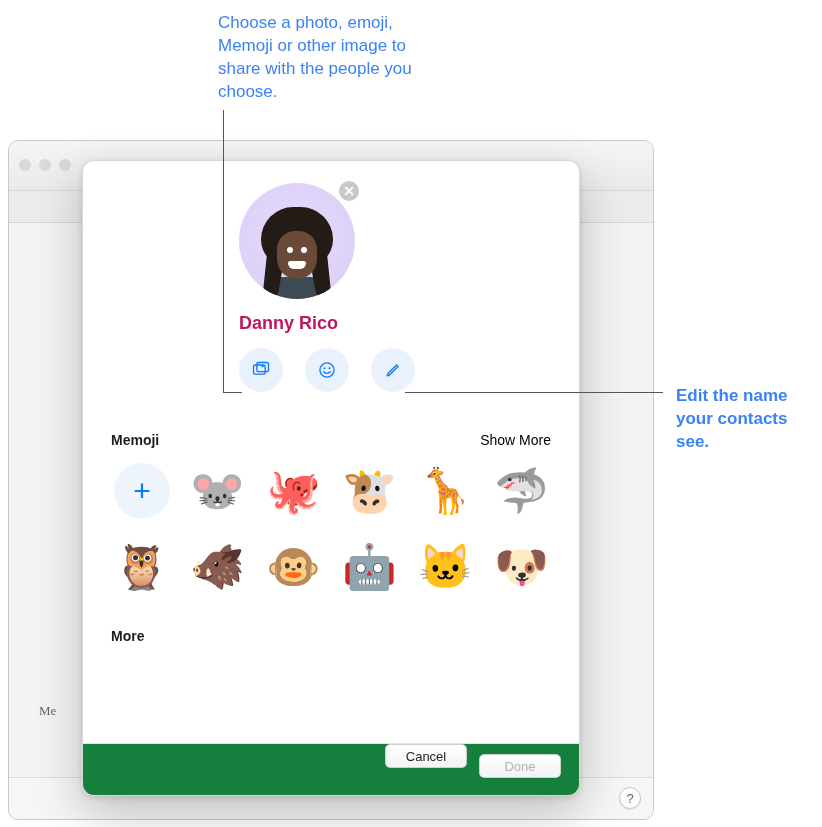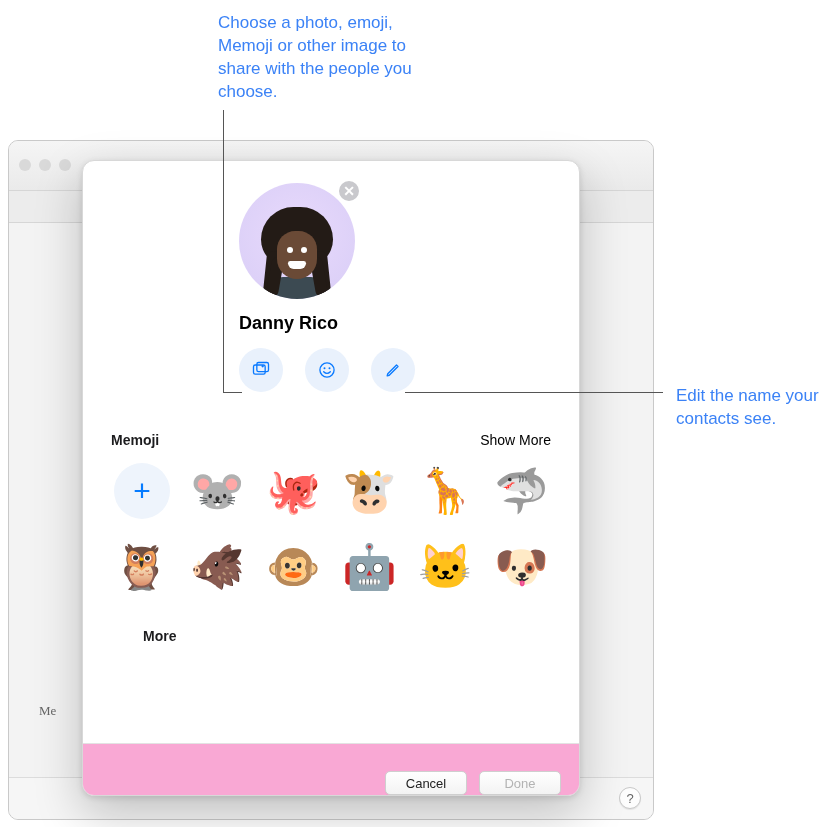--- a/index.html
+++ b/index.html
@@ -178,21 +178,21 @@
     display: flex; align-items: center; justify-content: center;
     font-size: 14px; font-weight: 600;
     border: 2px solid #fff;
     cursor: pointer;
   }
 
   .display-name {
     margin: 14px 0 14px 128px;
     font-size: 18px;
     font-weight: 700;
-    color: #000000;
+    color: #be185d;
   }
 
   .action-row {
     display: flex;
     gap: 22px;
     margin-left: 128px;
     margin-bottom: 40px;
   }
   .circle-btn {
     width: 44px; height: 44px;
@@ -241,24 +241,24 @@
     color: #0a7aff;
     font-size: 30px;
     font-weight: 300;
     display:flex; align-items:center; justify-content:center;
     margin: 3px;
   }
 
   .sheet-footer {
     height: 52px;
     border-top: 1px solid #e3e3e3;
-    background: #f9a8d4;
+    background: #15803d;
     display: flex;
     justify-content: flex-end;
-    align-items: flex-end;
+    align-items: flex-start;
     gap: 12px;
     padding: 0 18px;
   }
   .mac-btn {
     min-width: 82px;
     height: 24px;
     padding: 0 14px;
     border-radius: 5px;
     border: 1px solid #cfcfcf;
     background: linear-gradient(#ffffff,#f3f3f3);
@@ -275,21 +275,21 @@
 
   
   .callout {
     position: absolute;
     font-size: 17px;
     line-height: 1.35;
     color: #3b82f6;
     max-width: 230px;
   }
   .callout.top { left: 218px; top: 12px; }
-  .callout.right { left: 676px; top: 385px; }
+  .callout.right { left: 676px; top: 385px; font-weight: bold; }
 
   .callout-line {
     position: absolute;
     background: #555;
     z-index: 50;
   }
 
 </style>
 </head>
 <body>
@@ -381,21 +381,21 @@
         <div class="memoji-item">🦒</div>
         <div class="memoji-item">🦈</div>
         <div class="memoji-item">🦉</div>
         <div class="memoji-item">🐗</div>
         <div class="memoji-item">🐵</div>
         <div class="memoji-item">🤖</div>
         <div class="memoji-item">🐱</div>
         <div class="memoji-item">🐶</div>
       </div>
 
-    <div class="section-title" style="margin-top:6px;margin-left:32px;">More</div>
+    <div class="section-title" style="margin-top:6px;">More</div>
 
   </div>
 
   <div class="sheet-footer">
     <button class="mac-btn">Cancel</button>
     <button class="mac-btn disabled">Done</button>
   </div>
 </div>
 
 </body></html>

